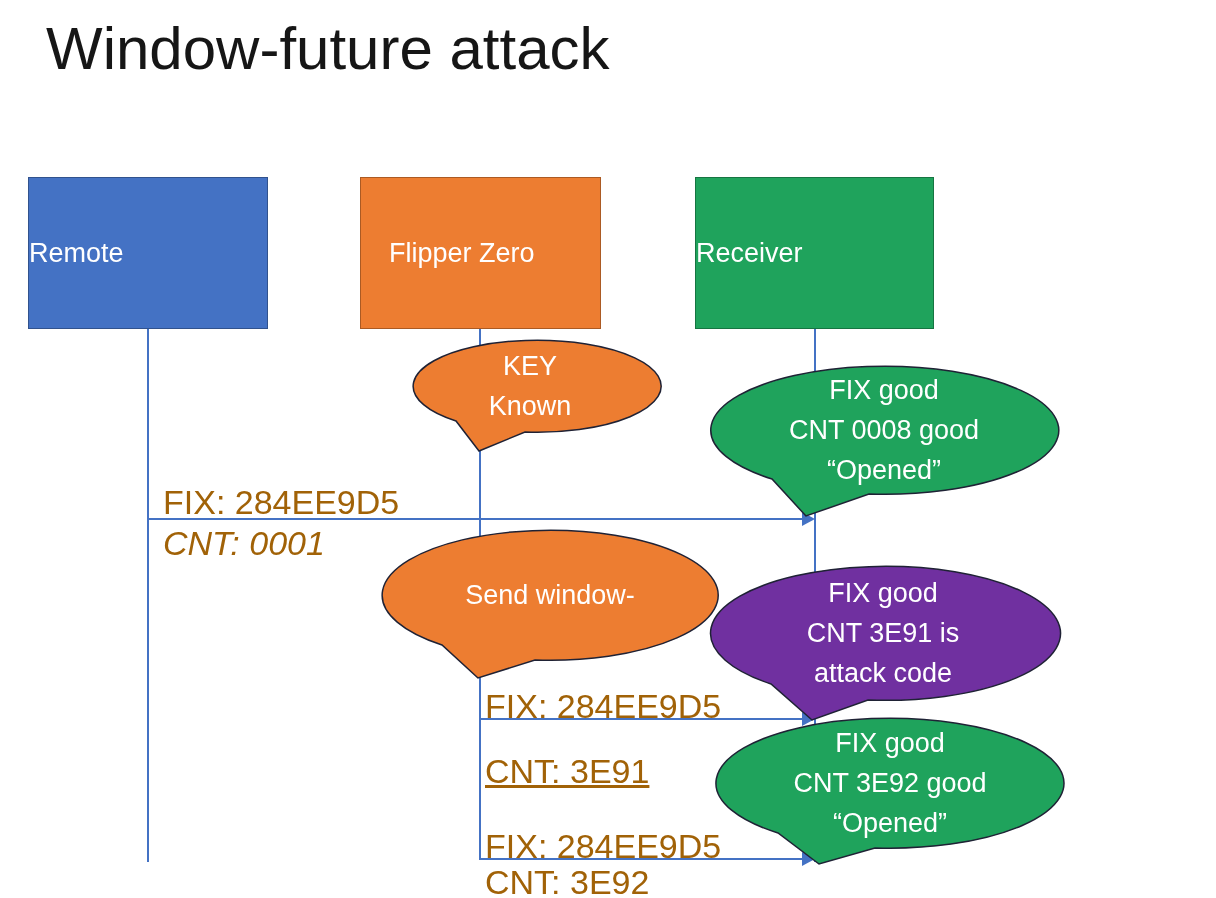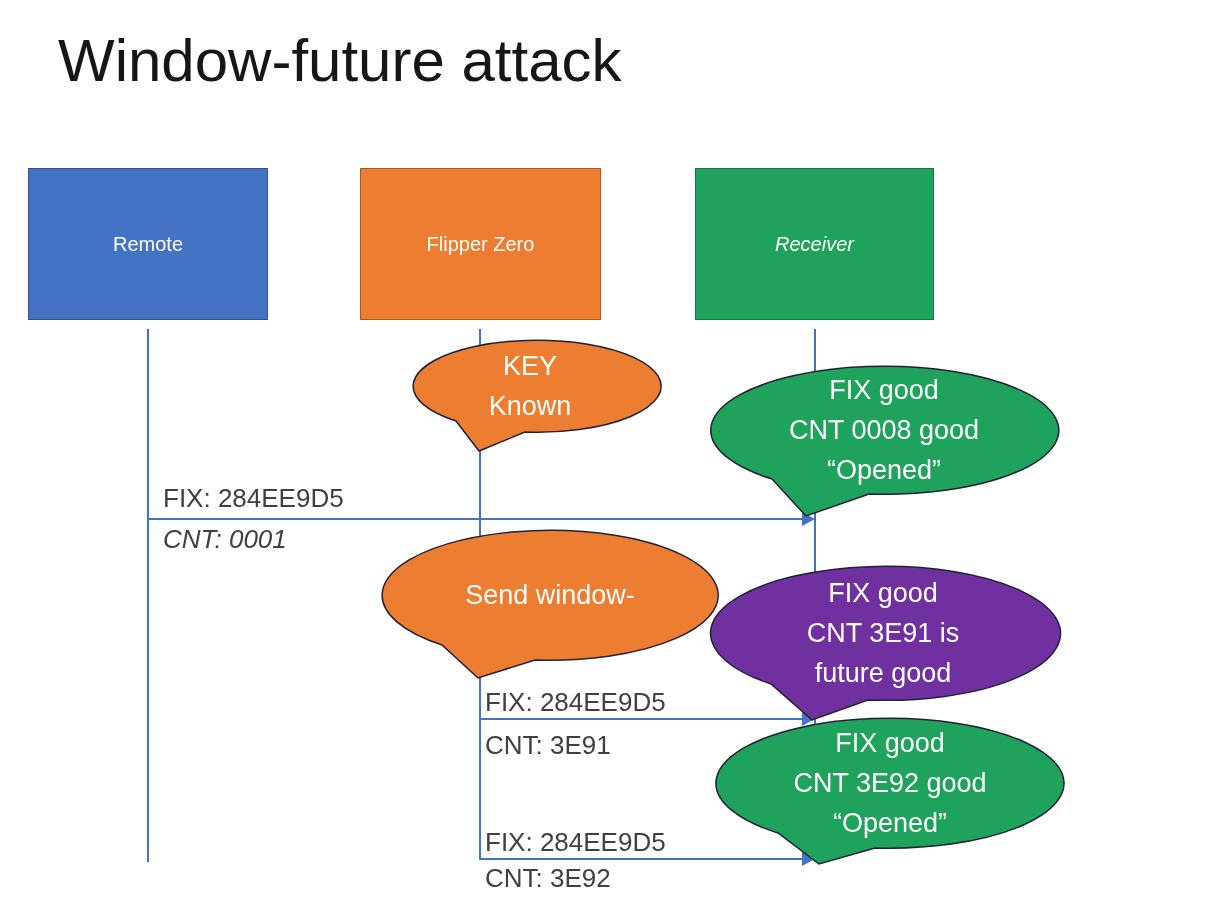--- a/index.html
+++ b/index.html
@@ -12,41 +12,41 @@
     position: relative;
     width: 1216px;
     height: 898px;
     background: var(--background, #ffffff);
     overflow: hidden;
   }
   .title {
     position: absolute;
     left: 46px;
     top: 14px;
-    margin: 12px;
+    margin: 0;
     font-size: 60px;
     font-weight: 400;
     color: #161616;
     white-space: nowrap;
   }
   
   .actor {
     position: absolute;
-    top: 168px;
+    top: 177px;
     height: 152px;
     display: flex;
     align-items: center;
-    justify-content: center;
+    justify-content: flex-start;
     color: #ffffff;
-    font-size: 20px;
+    font-size: 27px;
     border: 1px solid rgba(0,0,0,0.28);
   }
   .actor-remote   { left: 28px;  width: 240px; }
   .actor-flipper  { left: 360px; width: 241px; }
-  .actor-receiver { left: 695px; width: 239px; font-style: italic; }
+  .actor-receiver { left: 695px; width: 239px; }
   
   .lifeline {
     position: absolute;
     width: 2px;
     background: var(--line, #4472C4);
   }
   .lifeline-remote   { left: 147px; top: 329px; height: 533px; }
   .lifeline-flipper  { left: 479px; top: 329px; height: 531px; }
   .lifeline-receiver { left: 814px; top: 329px; height: 533px; }
   
@@ -64,28 +64,28 @@
     border-left: 13px solid var(--line, #4472C4);
     border-top: 7px solid transparent;
     border-bottom: 7px solid transparent;
   }
   .arrow-1 { left: 148px; top: 518px; width: 654px; }
   .arrow-2 { left: 481px; top: 718px; width: 321px; }
   .arrow-3 { left: 481px; top: 858px; width: 321px; }
   
   .msg-label {
     position: absolute;
-    font-size: 26px;
-    color: #404040;
+    font-size: 34px;
+    color: #a16207;
     white-space: nowrap;
   }
   .m1-fix { left: 163px; top: 483px; }
   .m1-cnt { left: 163px; top: 524px; font-style: italic; }
   .m2-fix { left: 485px; top: 687px; }
-  .m2-cnt { left: 485px; top: 730px; }
+  .m2-cnt { left: 485px; top: 752px; text-decoration: underline; }
   .m3-fix { left: 485px; top: 827px; }
   .m3-cnt { left: 485px; top: 863px; }
   
   .callout { position: absolute; }
   .callout svg { position: absolute; left: 0; top: 0; overflow: visible; }
   .callout path {
     stroke: var(--outline, #1F2235);
     stroke-width: 1.5;
   }
   .callout-text {
@@ -104,21 +104,21 @@
 </head>
 <body>
 
 <div class="slide">
 
   <h1 class="title">Window-future attack</h1>
 
   <div class="actor actor-remote" style="background: rgb(68, 114, 196);">
     <span>Remote</span>
   </div>
-  <div class="actor actor-flipper" style="background: rgb(237, 125, 49);">
+  <div class="actor actor-flipper" style="background: rgb(237, 125, 49); padding-left: 28px;">
     <span>Flipper Zero</span>
   </div>
   <div class="actor actor-receiver" style="background: rgb(31, 163, 92);">
     <span>Receiver</span>
   </div>
 
   <div class="lifeline lifeline-remote"></div>
   <div class="lifeline lifeline-flipper"></div>
   <div class="lifeline lifeline-receiver"></div>
 
@@ -164,21 +164,21 @@
     </div>
   </div>
 
   <div class="callout" style="left:700px; top:562px; width:365px; height:162px;">
     <svg width="365" height="162">
       <path d="M 112 158 L 71 122 A 175 67 0 1 1 168 138 Z" style="fill: rgb(112, 48, 160);"></path>
     </svg>
     <div class="callout-text" style="left:8px; top:4px; width:350px; height:134px;">
       <div>FIX good</div>
       <div>CNT 3E91 is</div>
-      <div>future good</div>
+      <div>attack code</div>
     </div>
   </div>
 
   <div class="callout" style="left:705px; top:714px; width:370px; height:155px;">
     <svg width="370" height="155">
       <path d="M 114 150 L 73 119 A 174 65 0 1 1 170 134 Z" style="fill: rgb(31, 163, 92);"></path>
     </svg>
     <div class="callout-text" style="left:11px; top:4px; width:348px; height:130px;">
       <div>FIX good</div>
       <div>CNT 3E92 good</div>

